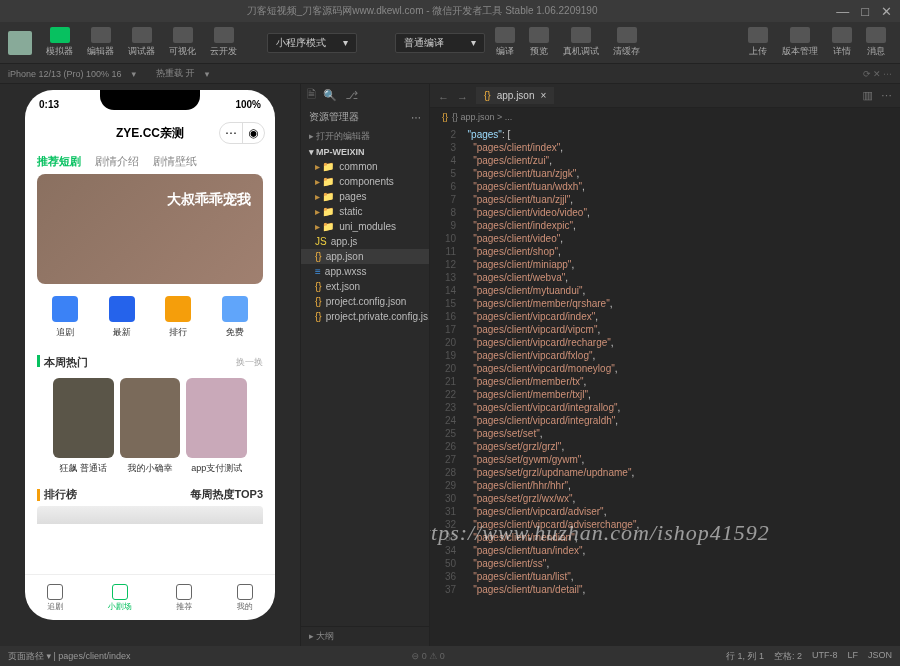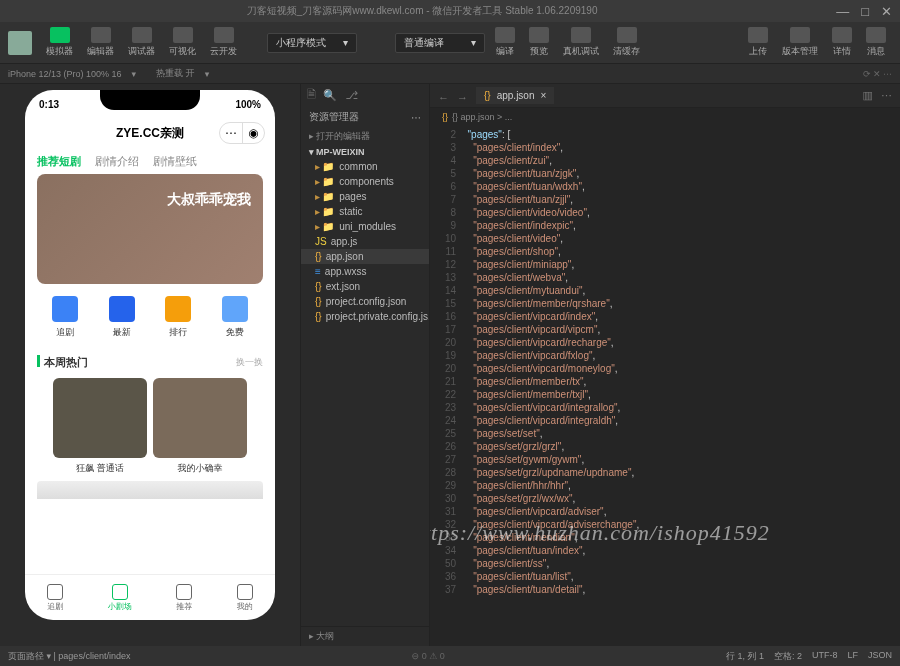--- a/index.html
+++ b/index.html
@@ -231,21 +231,32 @@
         </div>
         <div class="cards">
             <div class="card">
               <div class="img" style="background:#5a5548"></div>
               <div class="cap">狂飙 普通话</div>
             </div>
             <div class="card">
               <div class="img" style="background:#7a6a5a"></div>
               <div class="cap">我的小确幸</div>
             </div>
-          </div>
+            <div class="card">
+              <div class="img" style="background:#c9a9b9"></div>
+              <div class="cap">app支付测试</div>
+            </div>
+          </div>
+        <div class="section-h2">
+          <span style="display:flex;align-items:center;gap:4px">
+              <span style="width:3px;height:12px;background:#f59e0b;display:inline-block"></span>
+              <span>排行榜</span>
+            </span>
+          <span class="more">每周热度TOP3</span>
+        </div>
         <div style="height:18px;background:linear-gradient(#eee,#ddd);border-radius:4px 4px 0 0;margin-top:2px"></div>
       </div>
       <div class="tabbar">
           <div class="ti">
             <div class="ico"></div>
             <span>追剧</span>
           </div>
           <div class="ti active">
             <div class="ico"></div>
             <span>小剧场</span>

